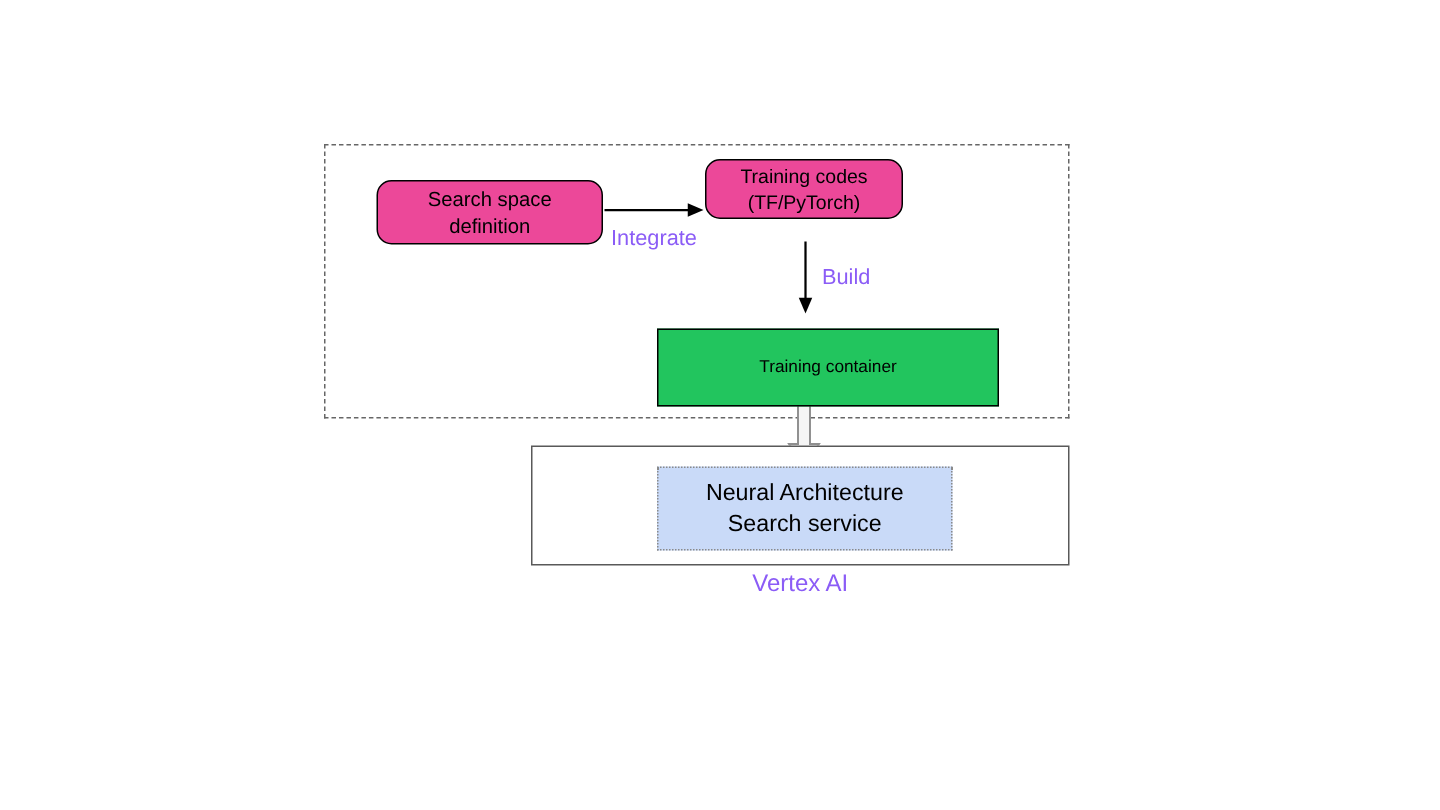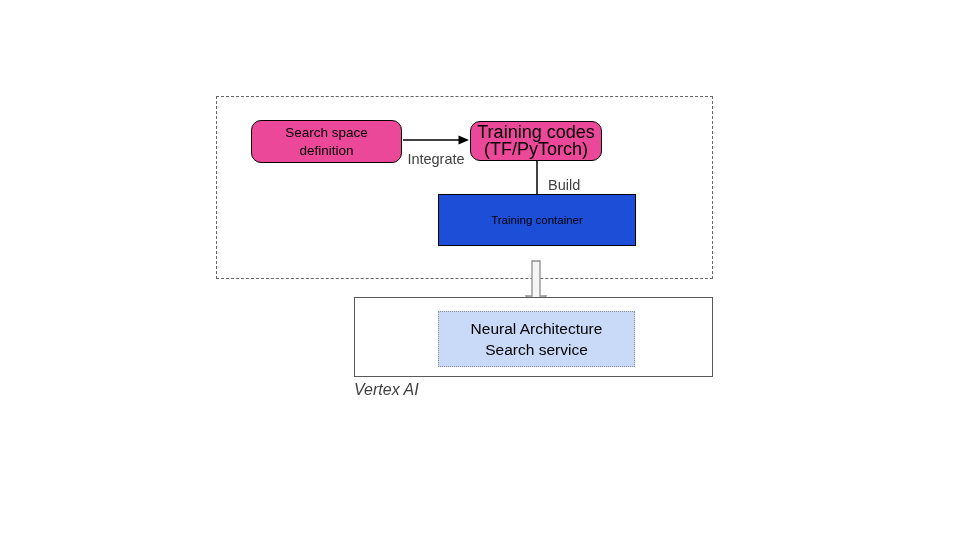--- a/index.html
+++ b/index.html
@@ -36,60 +36,59 @@
   }
 
   .search-space-box {
     left: 251px; top: 120px; width: 151px; height: 43px;
     border: 1.4px solid #000000;
     border-radius: 10px;
     font-size: 13.5px;
     line-height: 18px;
   }
   .training-codes-box {
-    left: 470px; top: 121px; width: 132px; height: 40px;
+    left: 470px; top: 106px; width: 132px; height: 40px;
     border: 1.4px solid #000000;
     border-radius: 10px;
-    font-size: 18px;
+    font-size: 13px;
     line-height: 17px;
   }
   .training-container-box {
-    left: 438px; top: 194px; width: 198px; height: 52px;
+    left: 438px; top: 219px; width: 228px; height: 52px;
     border: 1px solid #000000;
-    background: #1d4ed8;
+    background: #22c55e;
     font-size: 11.5px;
   }
 
   .vertex-box {
     left: 354px; top: 297px; width: 359px; height: 80px;
     border: 1.5px solid #595959;
     background: #ffffff;
   }
   .nas-box {
     left: 438px; top: 311px; width: 197px; height: 56px;
     border: 1.5px dotted #8a8a8a;
     background: #c9daf8;
     font-size: 15.5px;
     line-height: 21px;
   }
 
   .edge-label {
     position: absolute;
     font-size: 14.5px;
-    color: #404040;
+    color: #8b5cf6;
     white-space: nowrap;
   }
   .integrate-label { left: 403px; top: 151px; width: 66px; text-align: center; }
   .build-label     { left: 548px; top: 177px; text-align: right; }
 
   .vertex-label {
     left: 354px; top: 381px; width: 359px;
-    text-align: left;
+    text-align: center;
     font-size: 16px;
-    font-style: italic;
   }
 
   svg.arrow-layer {
     position: absolute;
     left: 0; top: 0;
     width: 960px; height: 540px;
     pointer-events: none;
   }
 </style>
 </head>

